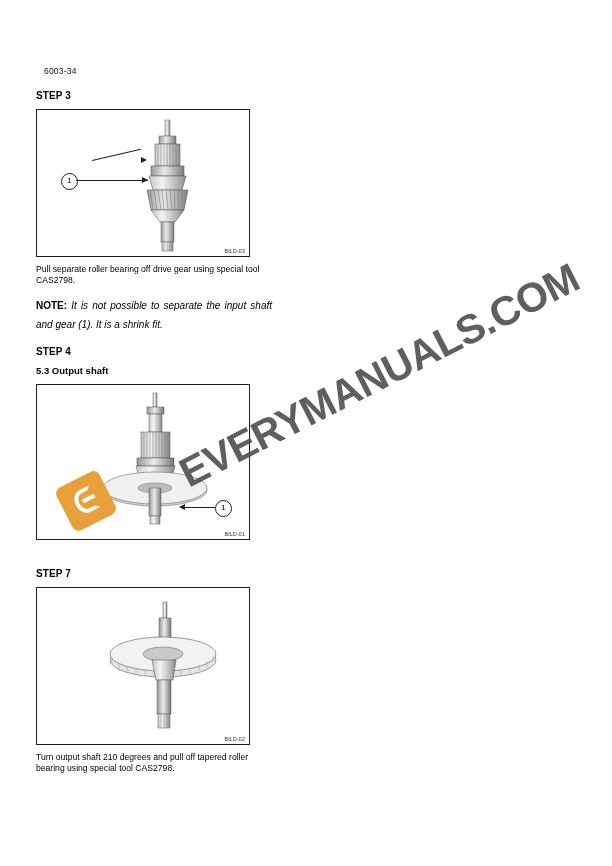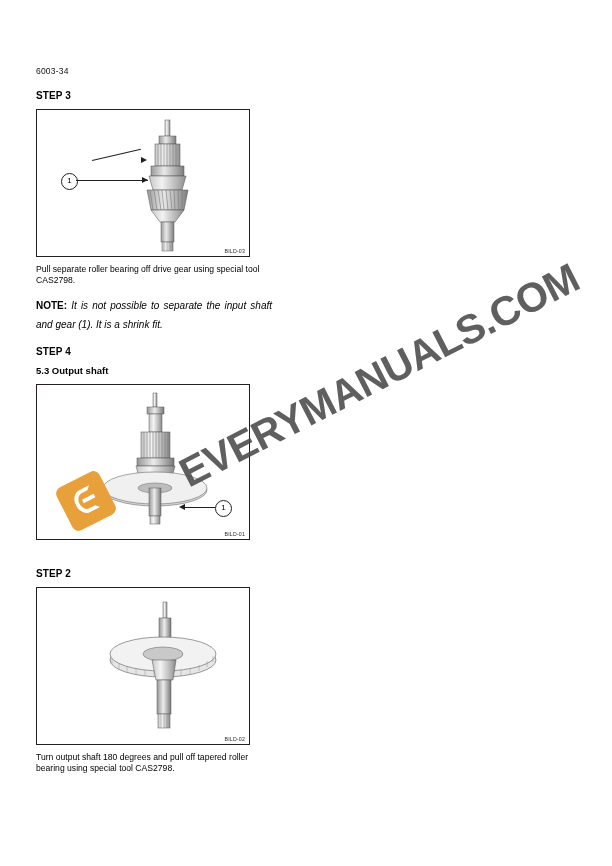--- a/index.html
+++ b/index.html
@@ -24,21 +24,21 @@
   }
   .content {
     position: absolute;
     left: 36px;
     top: 66px;
     width: 540px;
   }
   .page-num {
     font-size: 8.5px;
     letter-spacing: 0.2px;
-    margin: 0 0 14px 0;
+    margin: 0 0 14px 8px;
     color: #111;
   }
   .step-head {
     font-size: 10px;
     font-weight: bold;
     margin: 12px 0 8px 0;
     letter-spacing: 0.1px;
   }
   .sub-head {
     font-size: 9.5px;
@@ -303,21 +303,21 @@
         <div class="arrow-l" style="left:142px; top:119px;"></div>
 
         <div class="fig-caption-id">BILD-01</div>
       </div>
 
     </div>
 
     <div class="gap-2"></div>
 
     <div>
-      <div class="step-head">STEP 2</div>
+      <div class="step-head">STEP 7</div>
 
       <div class="figure" style="height:158px;">
         <svg width="212" height="156" viewBox="0 0 212 156">
           <defs>
             <linearGradient id="k1" x1="0" x2="1">
               <stop offset="0" stop-color="#c5c5c5"></stop>
               <stop offset="0.35" stop-color="#f4f4f4"></stop>
               <stop offset="0.75" stop-color="#b8b8b8"></stop>
               <stop offset="1" stop-color="#8a8a8a"></stop>
             </linearGradient>
@@ -374,21 +374,21 @@
           <g stroke="#7a7a7a" stroke-width="0.4">
             <line x1="124" y1="126" x2="124" y2="140"></line>
             <line x1="127" y1="126" x2="127" y2="140"></line>
             <line x1="130" y1="126" x2="130" y2="140"></line>
           </g>
         </svg>
 
         <div class="fig-caption-id">BILD-02</div>
       </div>
 
-      <p class="body-text">Turn output shaft 180 degrees and pull off tapered roller bearing using special tool CAS2798.</p>
+      <p class="body-text">Turn output shaft 210 degrees and pull off tapered roller bearing using special tool CAS2798.</p>
     </div>
 
   </div>
 
   <div class="watermark">
     <div class="wm-logo"></div>
     <div class="wm-text">EVERYMANUALS.COM</div>
   </div>
 
 </div>

